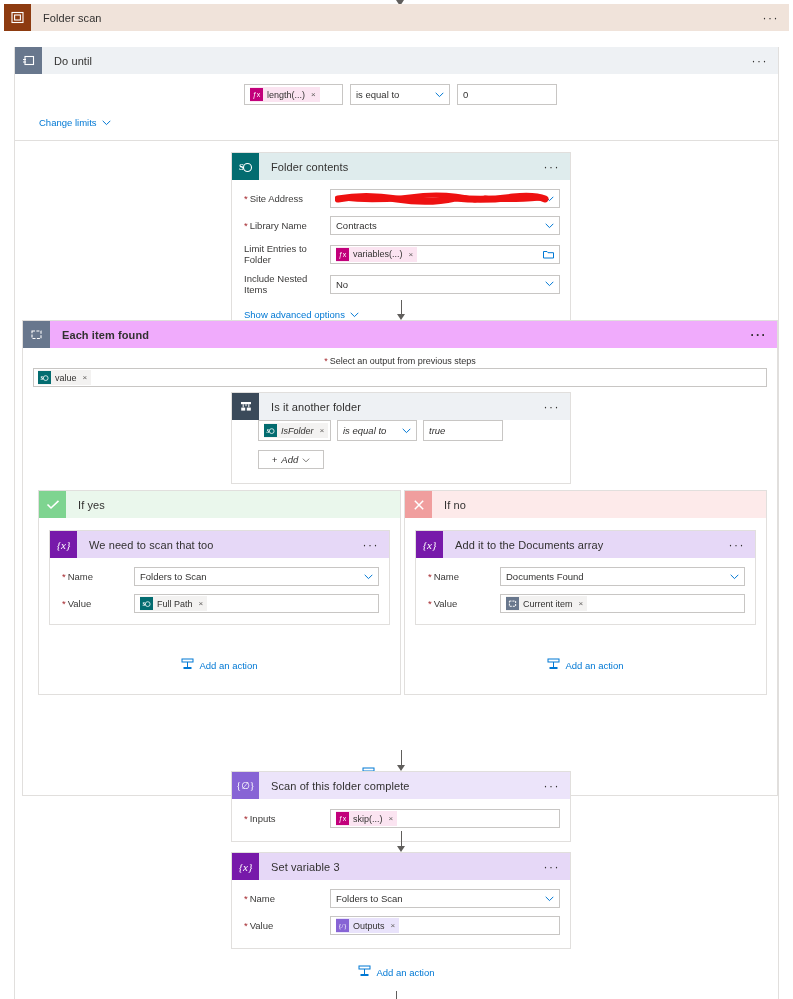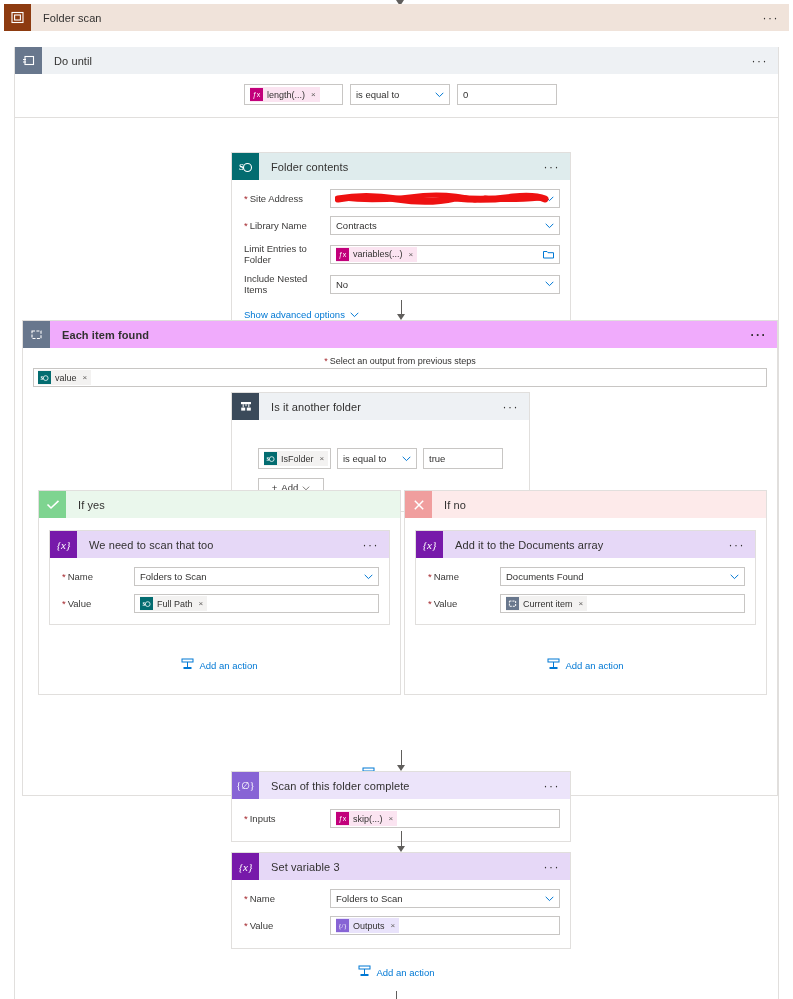--- a/index.html
+++ b/index.html
@@ -97,21 +97,21 @@
   
   #sp-card { position:absolute; left:231px; top:152px; width:340px;
              background:#fff; border:1px solid #e1dfdd; }
   #sp-head { background:#dfeced; }
 
   
   #foreach-card { position:absolute; left:22px; top:320px; width:756px;
                   background:#fff; border:1px solid #e1dfdd; }
   #foreach-head { background:#f0abfc;font-weight:bold; }
 
-  #cond2-card { position:absolute; left:231px; top:392px; width:299px;
+  #cond2-card { position:absolute; left:231px; top:392px; width:340px;
                 background:#fff; border:1px solid #e1dfdd; }
   #cond2-head { background:#eef1f4; }
 
   .branch { position:absolute; background:#fff; border:1px solid #e1dfdd; width:363px; }
   #yes-branch { left:38px; top:490px; }
   #no-branch  { left:404px; top:490px; }
   #yes-head { background:#eaf7ec; }
   #no-head  { background:#fdeaea; }
 
   .varcard { margin:12px 10px 0 10px; border:1px solid #e1dfdd; background:#fff; }
@@ -173,20 +173,26 @@
             <svg width="9" height="6" viewBox="0 0 9 6">
               <path d="M.7.8 4.5 4.6 8.3.8" fill="none" stroke="#0078d4" stroke-width="1"></path>
             </svg>
           </span>
       </div>
       <div class="cond-box" style="width:100px;">
         <span>0</span>
       </div>
     </div>
 
+    <div style="padding:11px 0 0 24px; display:flex; align-items:center; gap:5px;">
+      <span class="link">Change limits</span>
+      <span><svg width="9" height="6" viewBox="0 0 9 6">
+            <path d="M.7.8 4.5 4.6 8.3.8" fill="none" stroke="#0078d4" stroke-width="1"></path>
+          </svg></span>
+    </div>
   </div>
   <div class="sep"></div>
 
   <div style="height:935px;"></div>
 </div>
 
 <div id="sp-card">
   <div class="card-head" id="sp-head">
     <div class="head-icon ic-sq ic-sp">
       <svg width="15" height="15" viewBox="0 0 15 15">
@@ -320,21 +326,21 @@
         <rect x="2" y="2" width="10" height="2.2" fill="#fff"></rect>
         <path d="M4.2 4.2v3.2M9.8 4.2v3.2M7 4.2v2" stroke="#fff" stroke-width="1"></path>
         <rect x="2.2" y="7.6" width="4" height="3" fill="#fff"></rect>
         <rect x="7.8" y="7.6" width="4" height="3" fill="#fff"></rect>
       </svg>
     </div>
     <div class="head-title">Is it another folder</div>
     <div class="ellipsis">···</div>
   </div>
 
-  <div style="padding:28px 0 14px 26px;">
+  <div style="padding:0 0 14px 26px;font-style:italic;">
     <div style="display:flex; gap:6px; align-items:center;">
       <div class="cond-box" style="width:73px;">
         <span class="token">
           <span class="tok-ic ic-sp">
             <svg width="9" height="9" viewBox="0 0 15 15">
                 <text x="1" y="11" font-family="Liberation Serif, serif" font-size="9" font-weight="bold" fill="#fff">S</text>
                 <circle cx="9.5" cy="8.5" r="4" fill="none" stroke="#fff" stroke-width="1.3"></circle>
               </svg>
           </span>
           <span>IsFolder</span>

